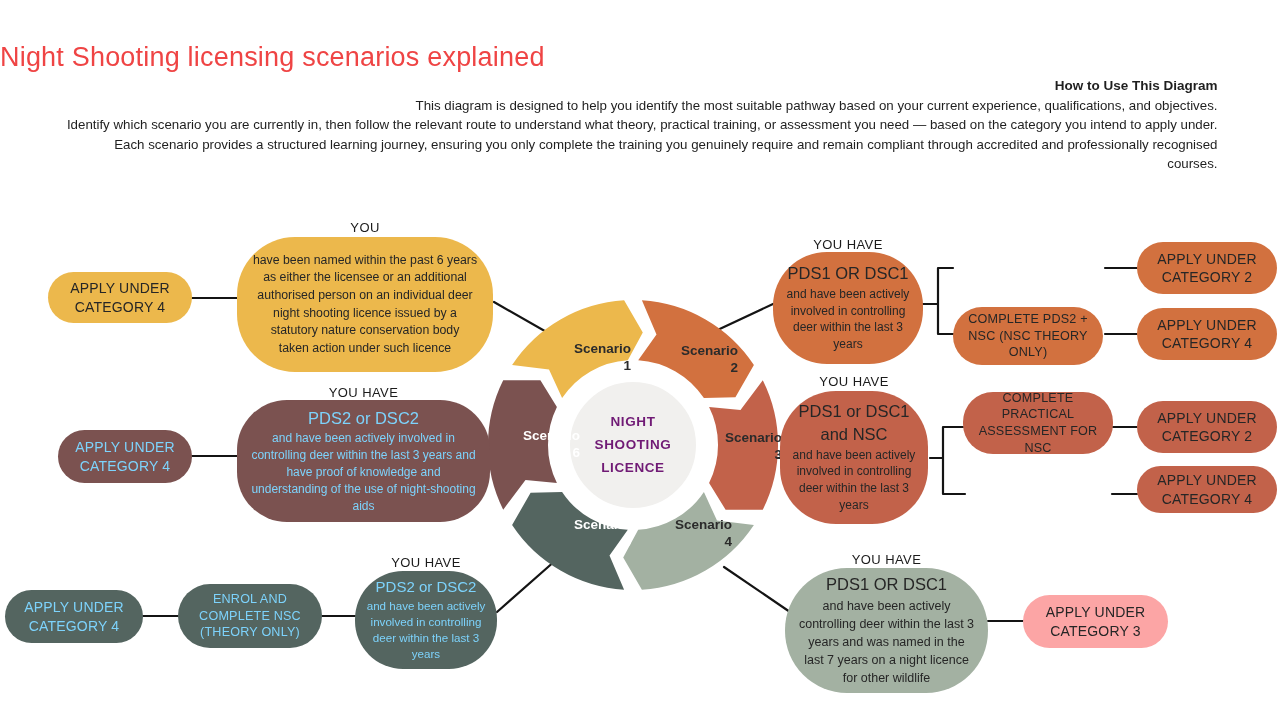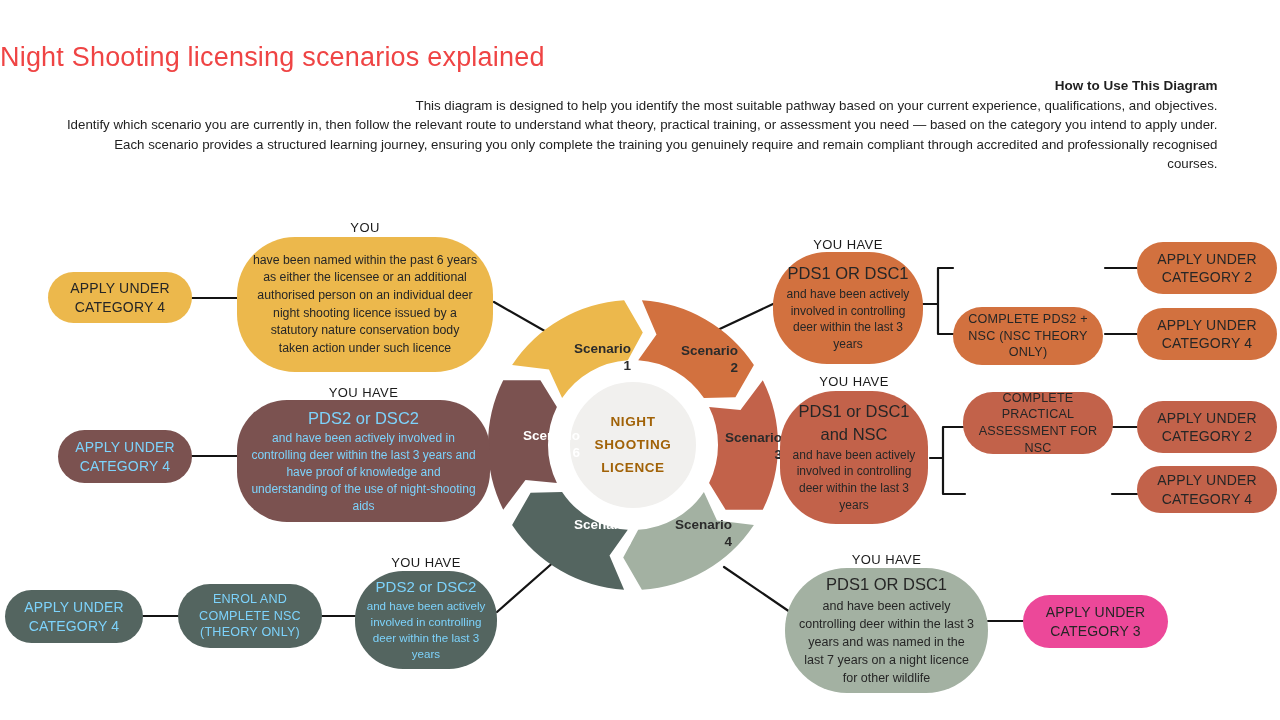--- a/index.html
+++ b/index.html
@@ -27,21 +27,21 @@
   .act{font-size:12.6px;line-height:1.32;letter-spacing:.2px;}
   .q{font-size:16.5px;line-height:1.25;margin-bottom:2px;}
   .u{text-underline-offset:3px;}
   .bd{font-size:12px;line-height:1.4;white-space:pre-line;}
 
   
   .seg-lbl{position:absolute;z-index:2;width:96px;text-align:right;font-weight:700;
            font-size:13.5px;line-height:1.25;transform:translate(-50%,-50%);}
   #center-label{position:absolute;z-index:2;left:633px;top:445px;transform:translate(-50%,-50%);
            text-align:center;font-weight:700;font-size:13.5px;line-height:1.7;
-           letter-spacing:.6px;color:#a16207;}
+           letter-spacing:.6px;color:#701a75;}
 
   
   #b1-apply {left:48px;  top:272px; width:144px; height:51px;  border-radius:26px;}
   #b1-label {left:237px; top:220px; width:256px;}
   #b1-main  {left:237px; top:237px; width:256px; height:135px; border-radius:58px;}
   #b1-main .bd{font-size:12.3px;line-height:1.43;}
 
   
   #b6-apply {left:58px;  top:430px; width:134px; height:53px;  border-radius:27px;}
   #b6-label {left:237px; top:385px; width:253px;}
@@ -182,21 +182,21 @@
   </div>
   <div class="box act" id="b3-mid1" style="background: rgb(194, 98, 74);">COMPLETE PRACTICAL ASSESSMENT FOR NSC</div>
   <div class="box cat" id="b3-cat2" style="background: rgb(194, 98, 74);">APPLY UNDER CATEGORY 2</div>
   <div class="box cat" id="b3-cat4" style="background: rgb(194, 98, 74);">APPLY UNDER CATEGORY 4</div>
 
   <div class="lbl" id="b4-label">YOU HAVE</div>
   <div class="box" id="b4-main" style="background: rgb(163, 177, 162);">
     <div class="q u">PDS1 OR DSC1</div>
     <div class="bd">and have been actively controlling deer within the last 3 years and was named in the last 7 years on a night licence for other wildlife</div>
   </div>
-  <div class="box cat" id="b4-cat3" style="background: #ec4899;">APPLY UNDER CATEGORY 3</div>
+  <div class="box cat" id="b4-cat3" style="background: #fca5a5;">APPLY UNDER CATEGORY 3</div>
 
   <div class="lbl" id="b5-label">YOU HAVE</div>
   <div class="box light" id="b5-main" style="background: rgb(84, 101, 96);">
     <div class="q u">PDS2 or DSC2</div>
     <div class="bd">and have been actively involved in controlling deer within the last 3 years</div>
   </div>
   <div class="box act light" id="b5-mid" style="background: rgb(84, 101, 96);">ENROL AND COMPLETE NSC (THEORY ONLY)</div>
   <div class="box cat light" id="b5-apply" style="background: rgb(84, 101, 96);">APPLY UNDER CATEGORY 4</div>
 
 </div>

